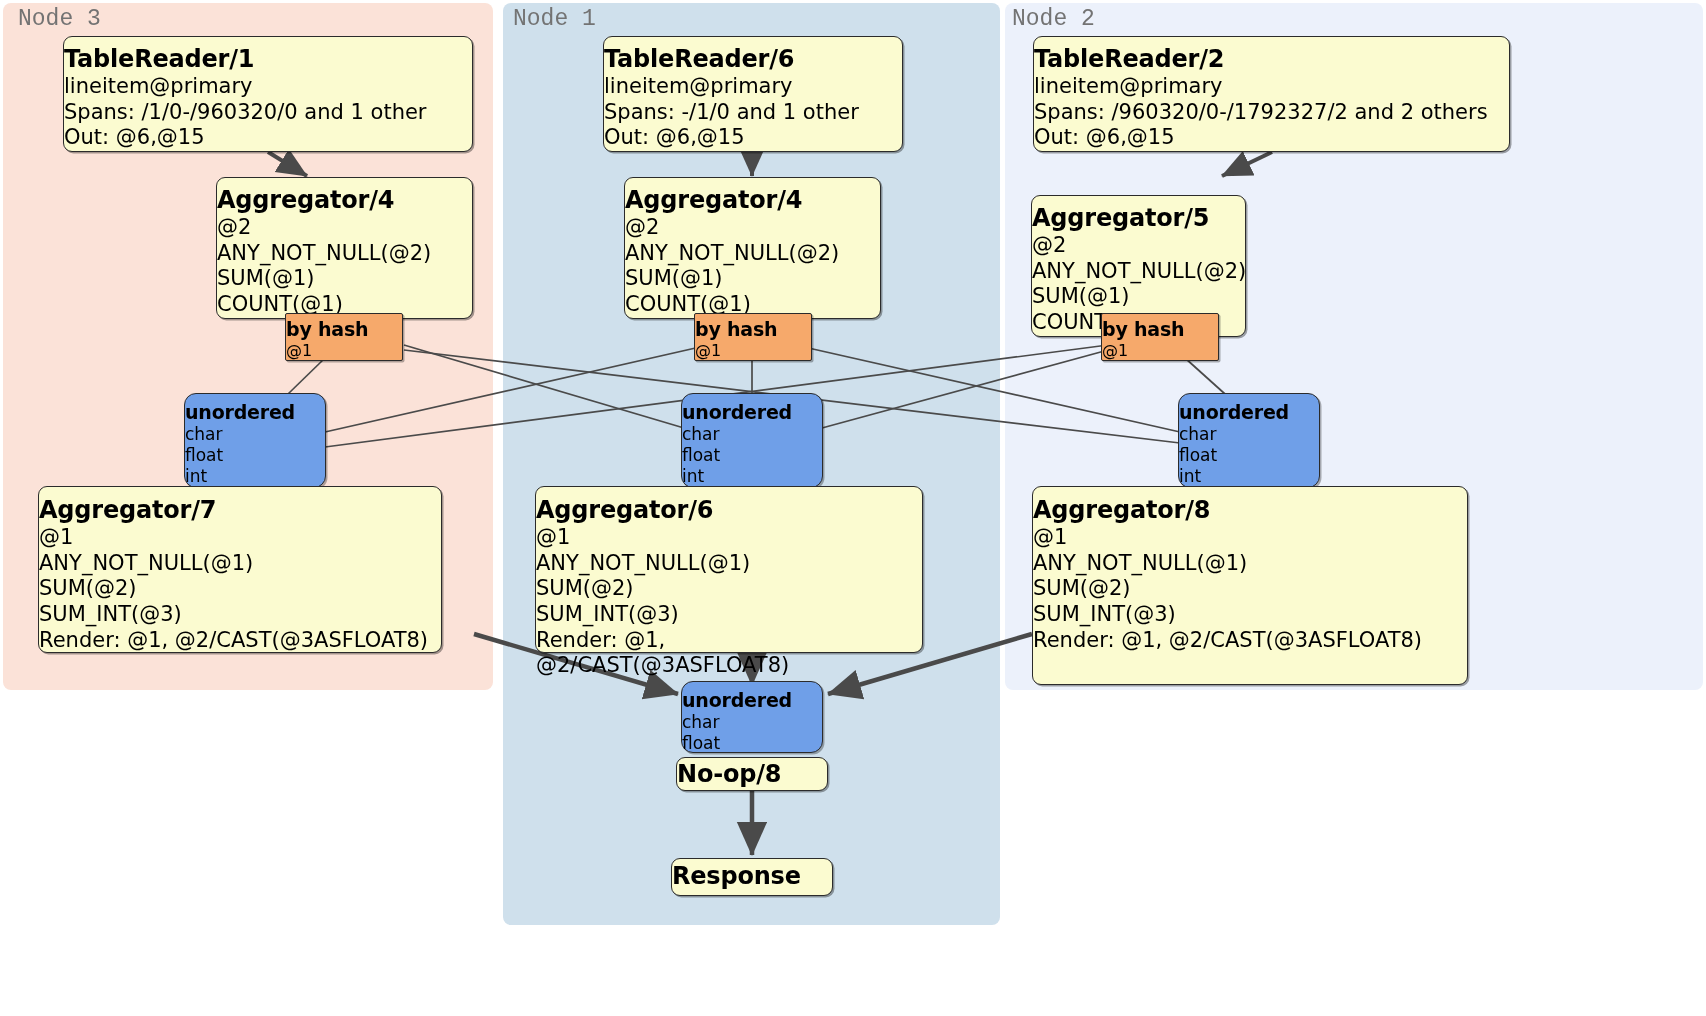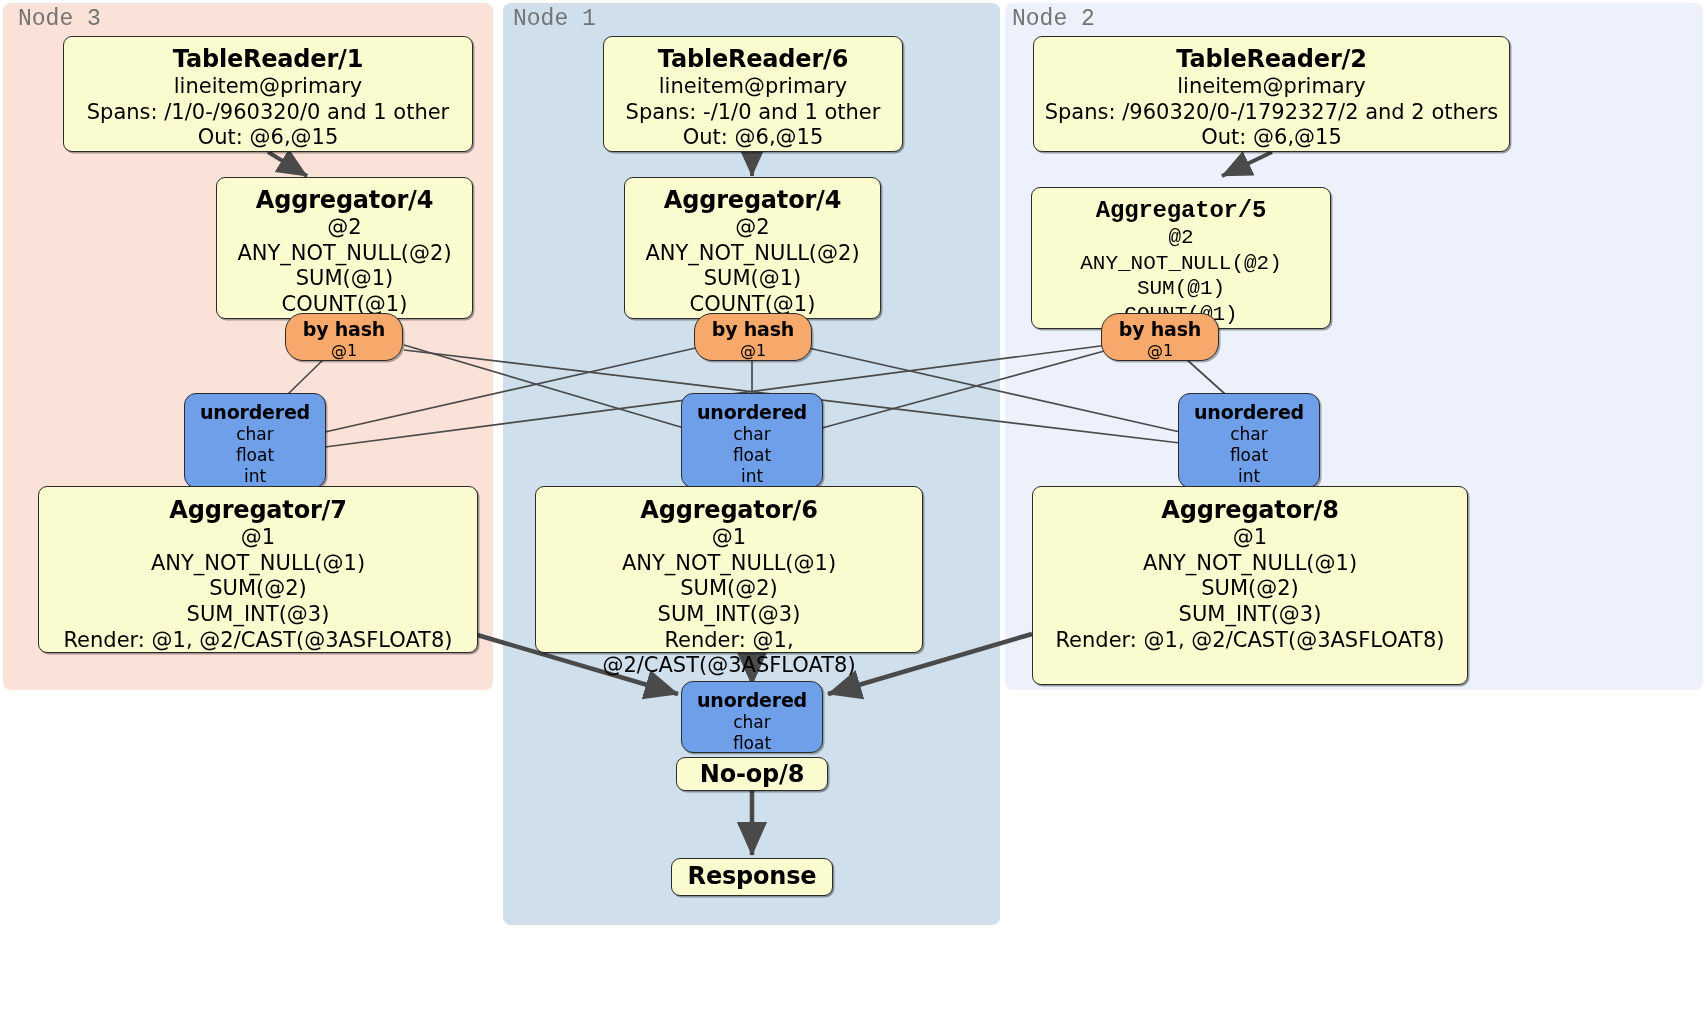--- a/index.html
+++ b/index.html
@@ -29,31 +29,30 @@
     font-size: 23px;
     color: #737373;
     white-space: nowrap;
     font-family: Liberation Mono, monospace;
   }
   .node {
     position: absolute;
     box-sizing: border-box;
     border: 1.6px solid #2b2b2b;
     border-radius: 9px;
-    text-align: center;
     line-height: 1.22;
     color: #000;
   }
   .proc {
     background: #fbfbd0;
     box-shadow: 1.5px 1.5px 0 rgba(0,0,0,0.35);
   }
   .router {
     background: #f6a96b;
-    border-radius: 18px;
+    border-radius: 2px;
     box-shadow: 1.5px 1.5px 0 rgba(0,0,0,0.3);
   }
   .sync {
     background: #6f9fe8;
     border-radius: 12px;
     box-shadow: 1.5px 1.5px 0 rgba(0,0,0,0.3);
   }
   .node .title {
     font-weight: bold;
     font-size: 24px;
@@ -152,21 +151,21 @@
   </div>
 
   <div class="node proc" style="left:624px; top:177px; width:257px; height:142px; padding-top:8px;">
     <span class="title">Aggregator/4</span>
     <span class="line">@2</span>
     <span class="line">ANY_NOT_NULL(@2)</span>
     <span class="line">SUM(@1)</span>
     <span class="line">COUNT(@1)</span>
   </div>
 
-  <div class="node proc" style="left:1031px; top:187px; width:300px; height:142px; padding-top:8px;font-family:Liberation Mono, monospace;">
+  <div class="node proc" style="left:1031px; top:195px; width:215px; height:142px; padding-top:8px;">
     <span class="title">Aggregator/5</span>
     <span class="line">@2</span>
     <span class="line">ANY_NOT_NULL(@2)</span>
     <span class="line">SUM(@1)</span>
     <span class="line">COUNT(@1)</span>
   </div>
 
   <div class="node router" style="left:285px; top:313px; width:118px; height:48px; padding-top:4px;">
     <span class="title">by hash</span>
     <span class="line">@1</span>
@@ -192,21 +191,21 @@
     <span class="line">float</span>
     <span class="line">int</span>
   </div>
   <div class="node sync" style="left:1178px; top:393px; width:142px; height:95px; padding-top:7px;">
     <span class="title">unordered</span>
     <span class="line">char</span>
     <span class="line">float</span>
     <span class="line">int</span>
   </div>
 
-  <div class="node proc" style="left:38px; top:486px; width:440px; height:167px; padding-top:9px;">
+  <div class="node proc" style="left:38px; top:486px; width:404px; height:167px; padding-top:9px;">
     <span class="title">Aggregator/7</span>
     <span class="line">@1</span>
     <span class="line">ANY_NOT_NULL(@1)</span>
     <span class="line">SUM(@2)</span>
     <span class="line">SUM_INT(@3)</span>
     <span class="line">Render: @1, @2/CAST(@3ASFLOAT8)</span>
   </div>
 
   <div class="node proc" style="left:535px; top:486px; width:388px; height:167px; padding-top:9px;">
     <span class="title">Aggregator/6</span>

